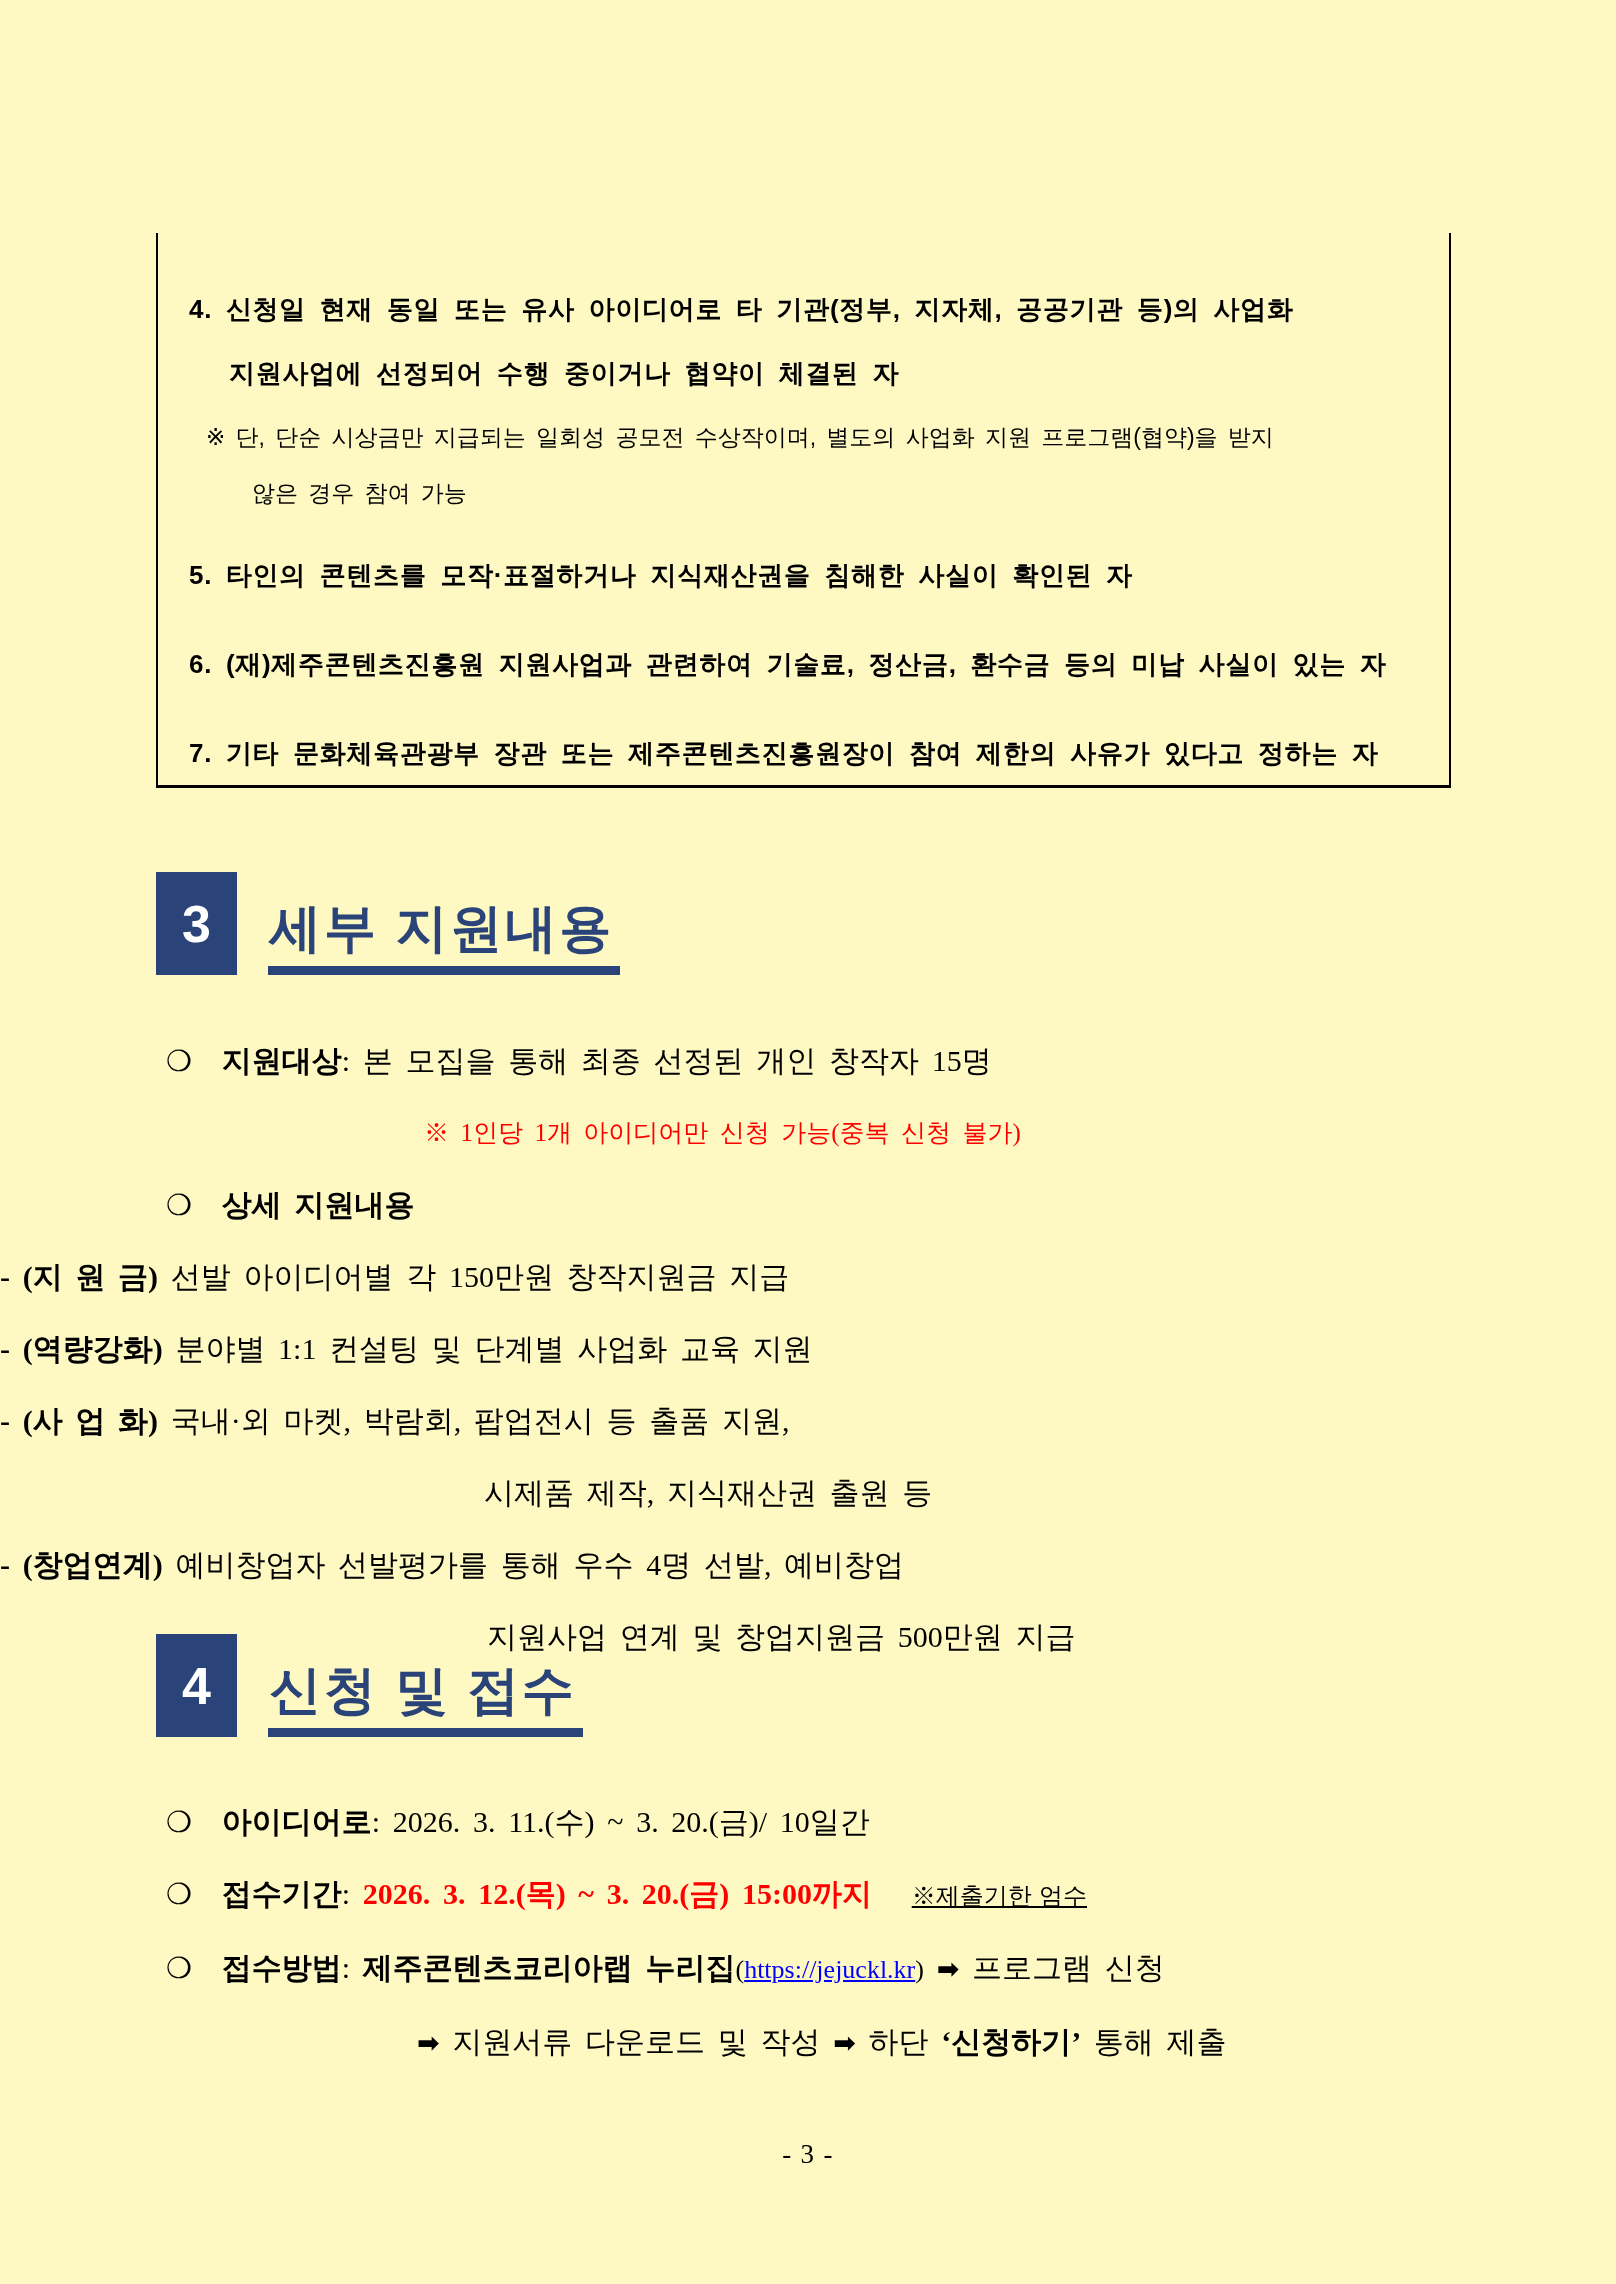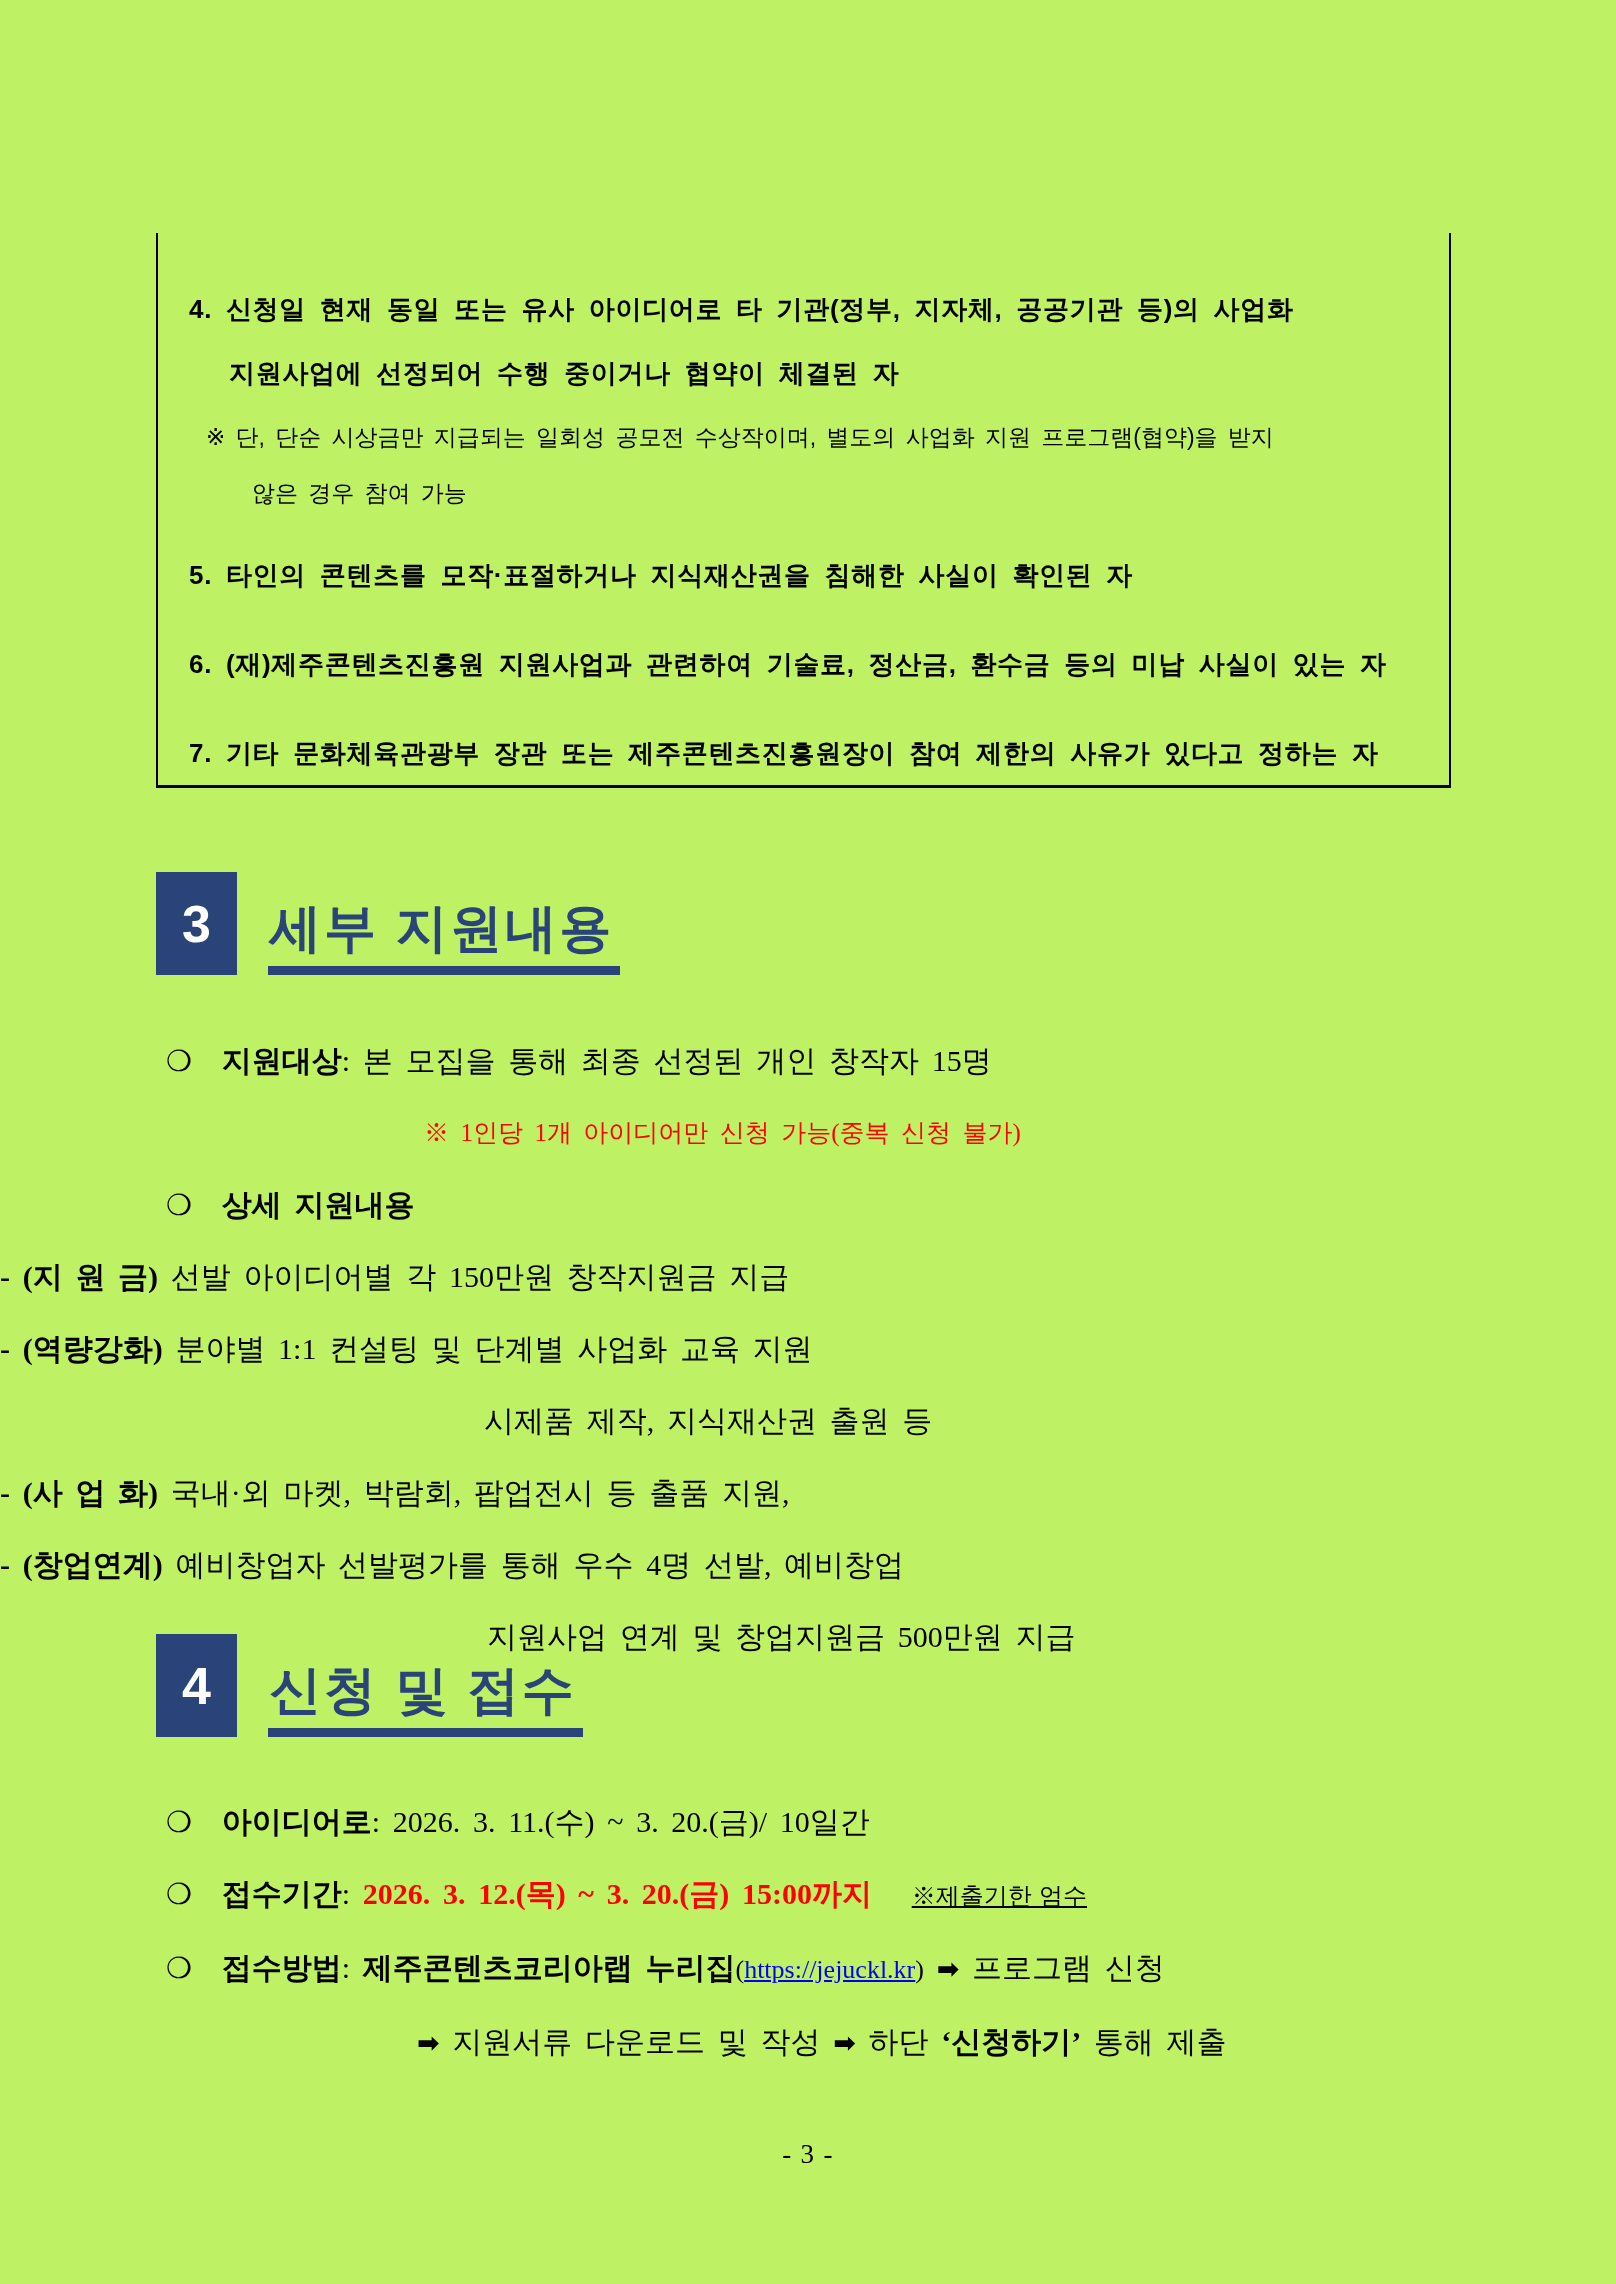--- a/index.html
+++ b/index.html
@@ -1,20 +1,20 @@
 <!DOCTYPE html>
 <html style="font-size:10.4px"><head>
 <meta charset="utf-8">
 <style>
   * { margin:0; padding:0; box-sizing:border-box; }
   html,body { background:#ffffff; }
   #page {
     position:relative;
     width:1616px; height:2284px;
-    background:#bef264;
+    background:#fef9c3;
     font-family:"Liberation Serif","DejaVu Serif",serif;
     color:#000000;
     overflow:hidden;
   }
 
   
   .rbox {
     position:absolute; left:156px; top:233px;
     width:1295px; height:555px;
     border-left:2px solid #000;
@@ -103,25 +103,25 @@
       <span class="lbl">상세 지원내용</span>
     </div>
     <div class="row sub">
       <span class="lbl">- (지 원 금)</span>
       <span>선발 아이디어별 각 150만원 창작지원금 지급</span>
     </div>
     <div class="row sub">
       <span class="lbl">- (역량강화)</span>
       <span>분야별 1:1 컨설팅 및 단계별 사업화 교육 지원</span>
     </div>
-    <div class="row cont1">시제품 제작, 지식재산권 출원 등</div>
     <div class="row sub">
       <span class="lbl">- (사 업 화)</span>
       <span>국내·외 마켓, 박람회, 팝업전시 등 출품 지원,</span>
     </div>
+    <div class="row cont1">시제품 제작, 지식재산권 출원 등</div>
     <div class="row sub">
       <span class="lbl">- (창업연계)</span>
       <span>예비창업자 선발평가를 통해 우수 4명 선발, 예비창업</span>
     </div>
     <div class="row cont2">지원사업 연계 및 창업지원금 500만원 지급</div>
   </div>
 
   <div class="sec-header" id="sec4-header">
     <div class="sec-badge">4</div>
     <div class="sec-title">신청 및 접수</div>

